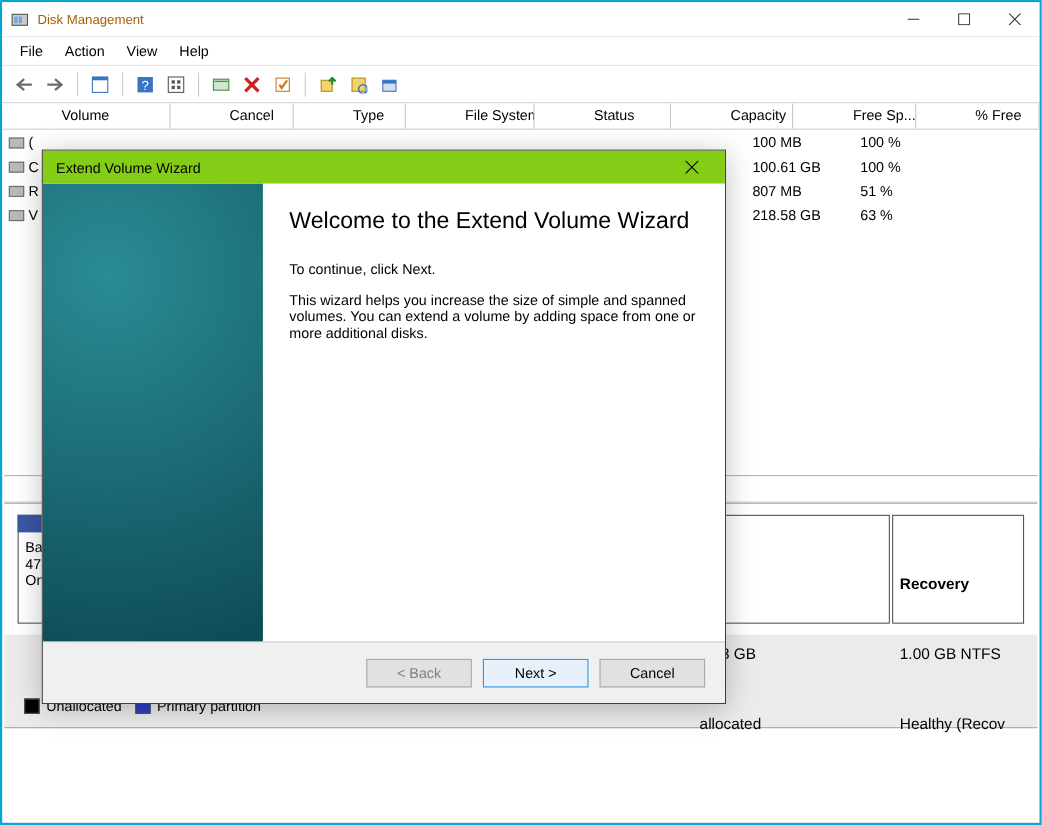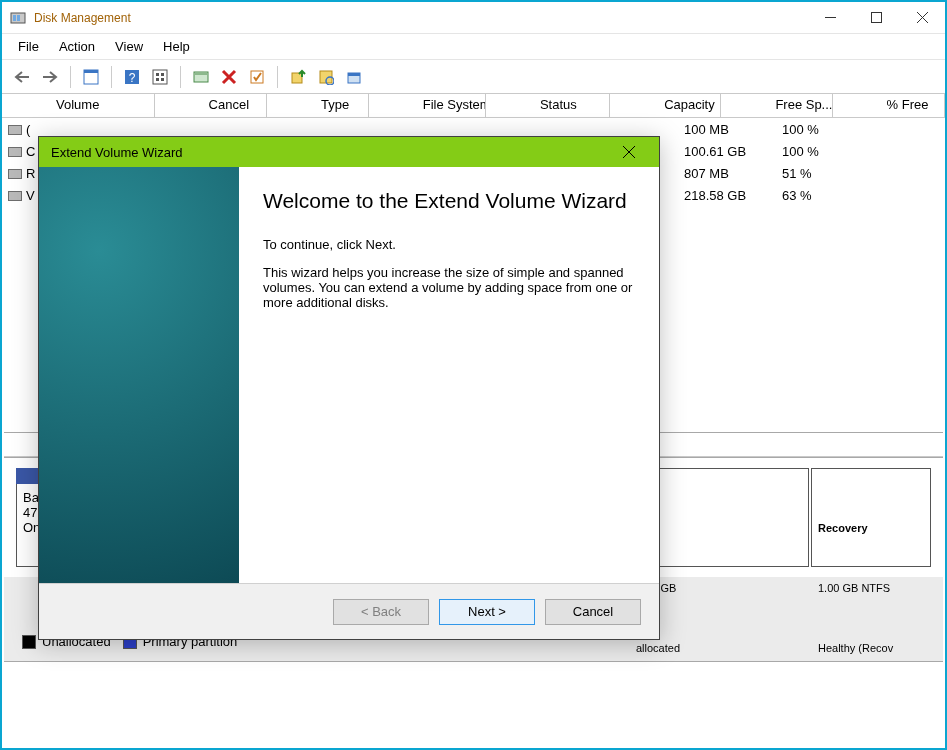--- a/index.html
+++ b/index.html
@@ -35,21 +35,21 @@
   .c-stat{ width: 120px; }
   .c-cap { width: 98px; }
   .c-free{ width: 98px; }
   .c-pct { width: 100px; }
 
   
   .lower { border-top: 1px solid #a8a8a8; border-bottom:1px solid #a8a8a8; background: #ebebeb; position: absolute; left: 2px; right: 2px; top: 430px; height: 230px; }
   .disk-row { display: flex; height: 120px; padding: 10px 12px; gap: 2px; background:#fff; border-top:1px solid #a8a8a8; }
   .disk-label { width: 110px; padding: 8px 6px; border: 1px solid #555; display: flex; flex-direction: column; font-size: 13px; }
   .disk-label .hdr { height: 16px; background: #3a57a6; margin: -9px -7px 6px -7px; }
-  .part { border: 1px solid #555; padding: 8px 6px; font-size: 11px; display:flex; flex-direction:column;gap:48px; }
+  .part { border: 1px solid #555; padding: 8px 6px; font-size: 14px; display:flex; flex-direction:column;gap:48px; }
   .part .bar { height: 8px; margin: -9px -7px 6px -7px; }
   .part .bold { font-weight: 700; }
   .legend-area { height:80px; display:flex; align-items:flex-end; padding:8px 18px; }
   .legend-item { display:flex; align-items:center; gap:6px; font-size:13px; margin-right:12px; }
   .legend-sw { width:14px; height:14px; border:1px solid #555; }
 
   .vol-icon { display:inline-block; width:14px; height:10px; background:#b9b9b9; border:1px solid #6d6d6d; margin-right:4px; vertical-align:middle; }
 
   
   .modal { position: absolute; left: 36px; top: 134px; width: 622px; height: 504px; background: #f0f0f0; border: 1px solid #404040; box-shadow: 0 4px 24px rgba(0,0,0,.25); }

